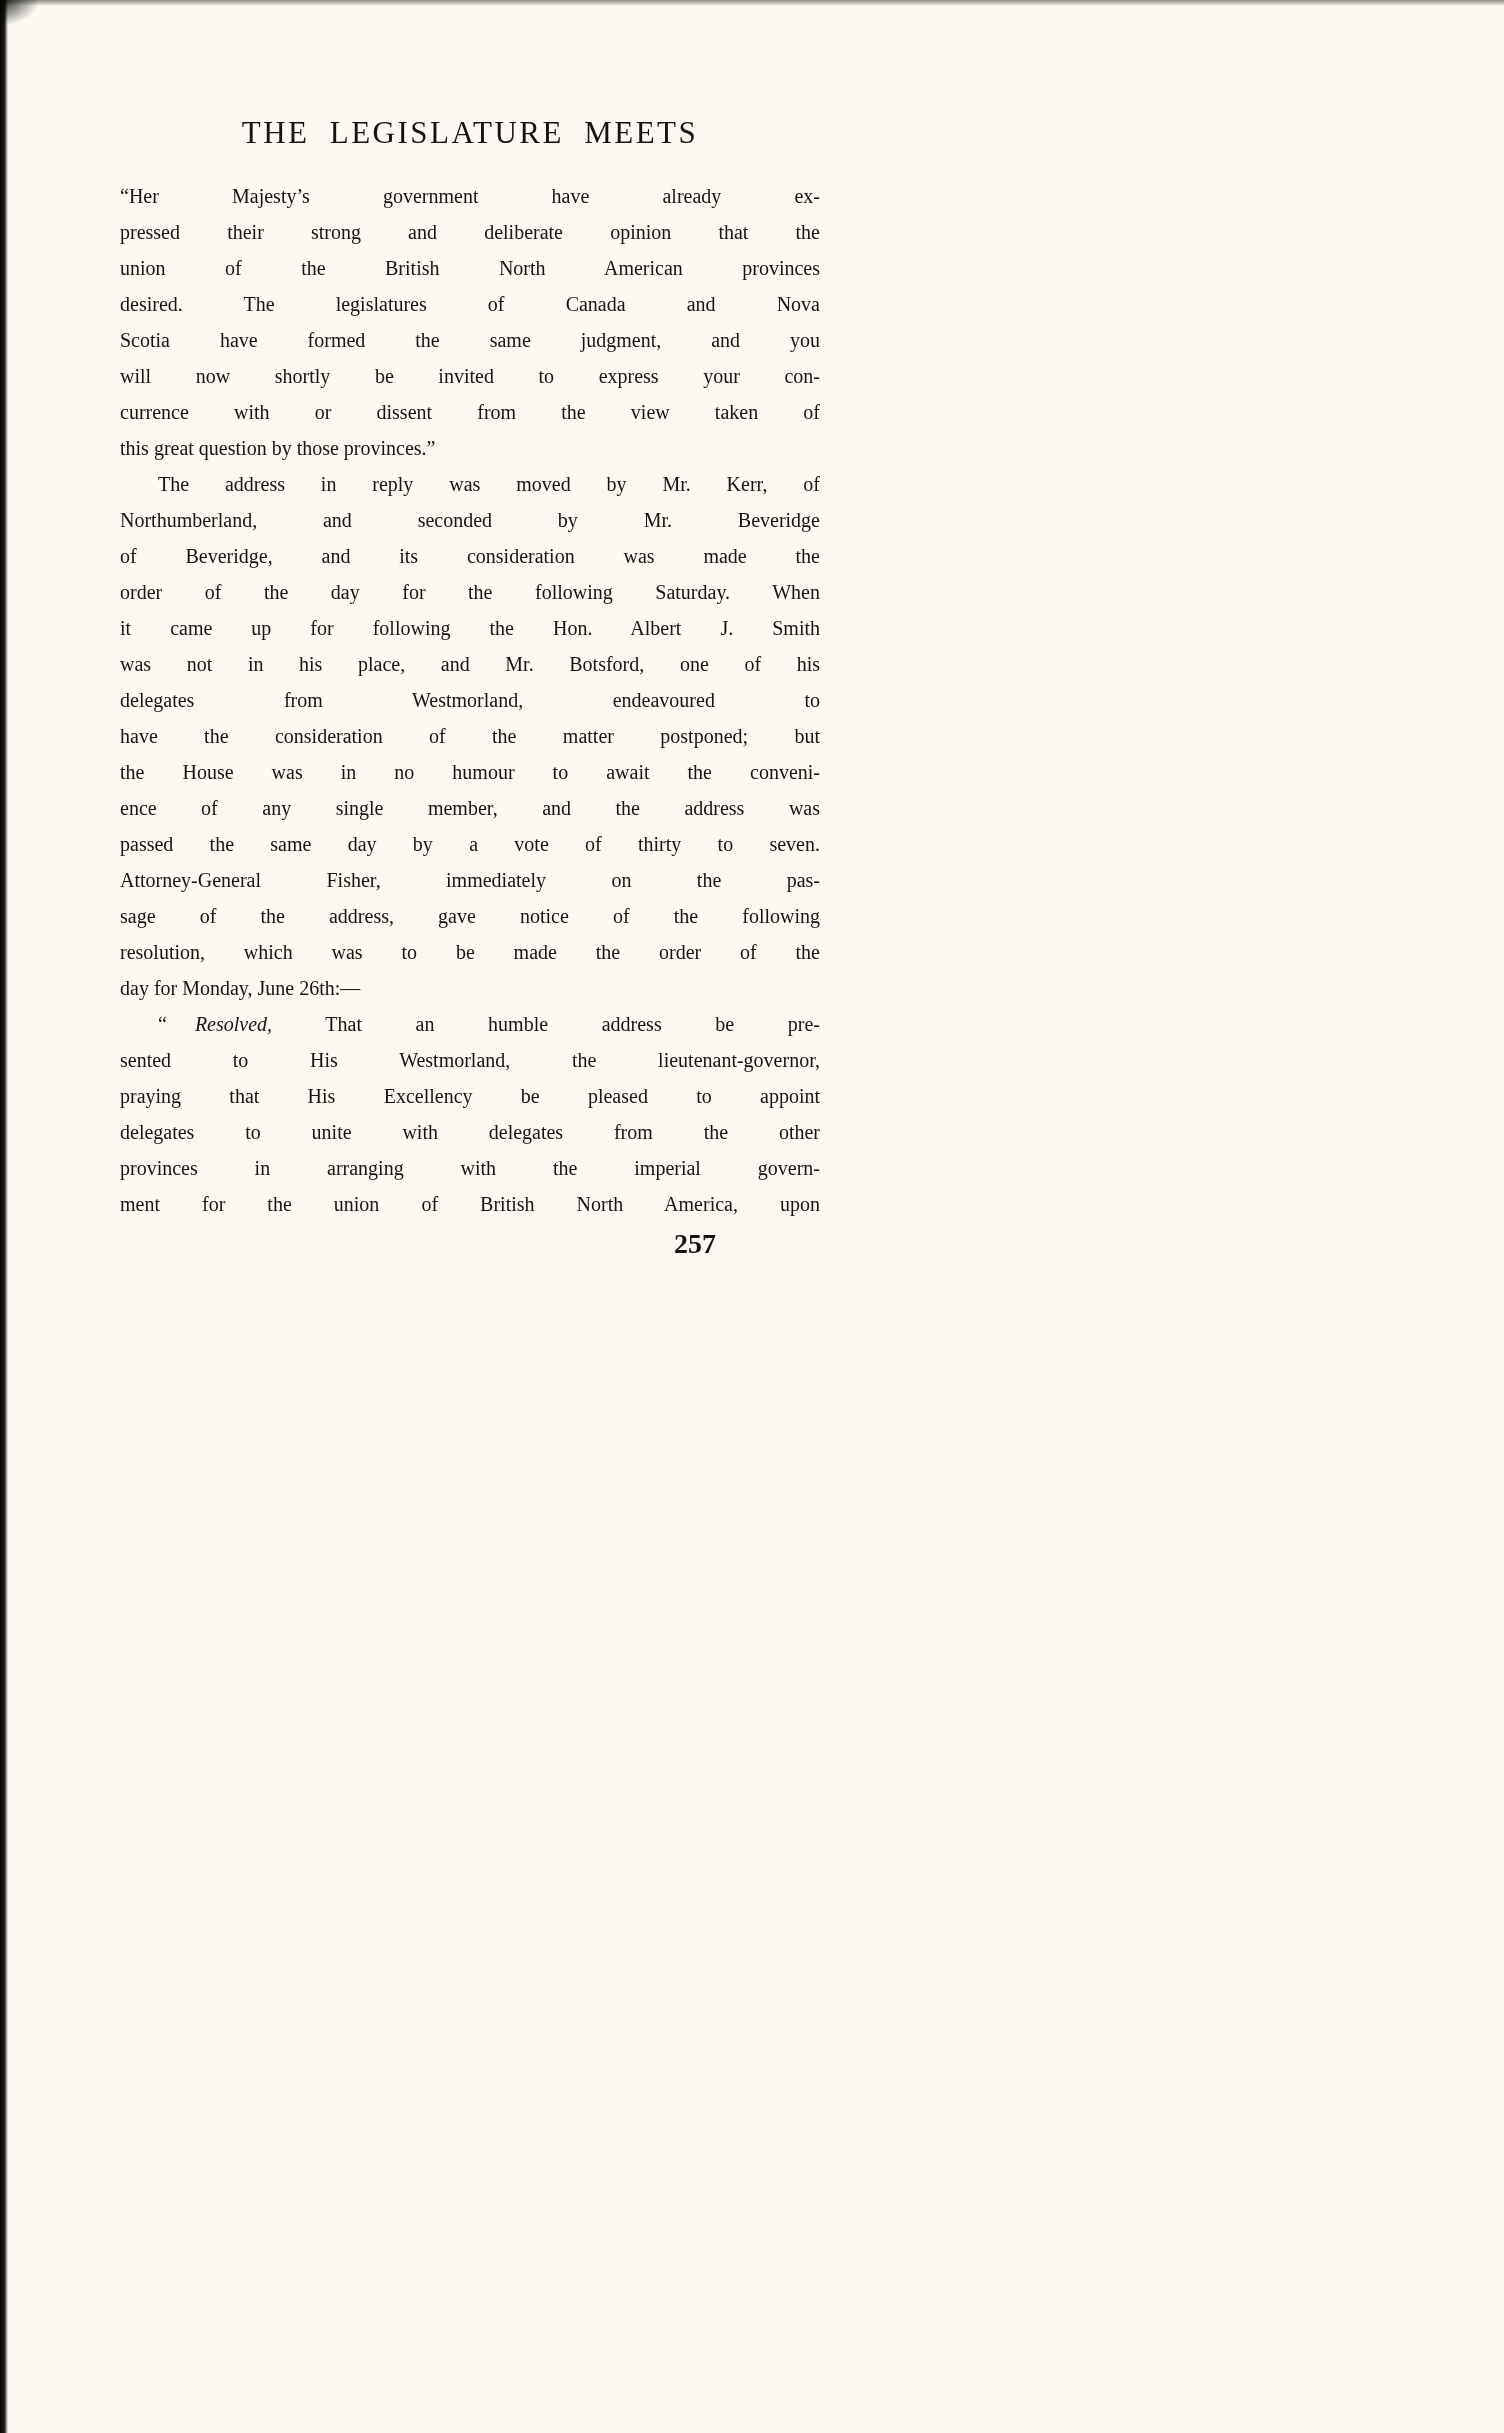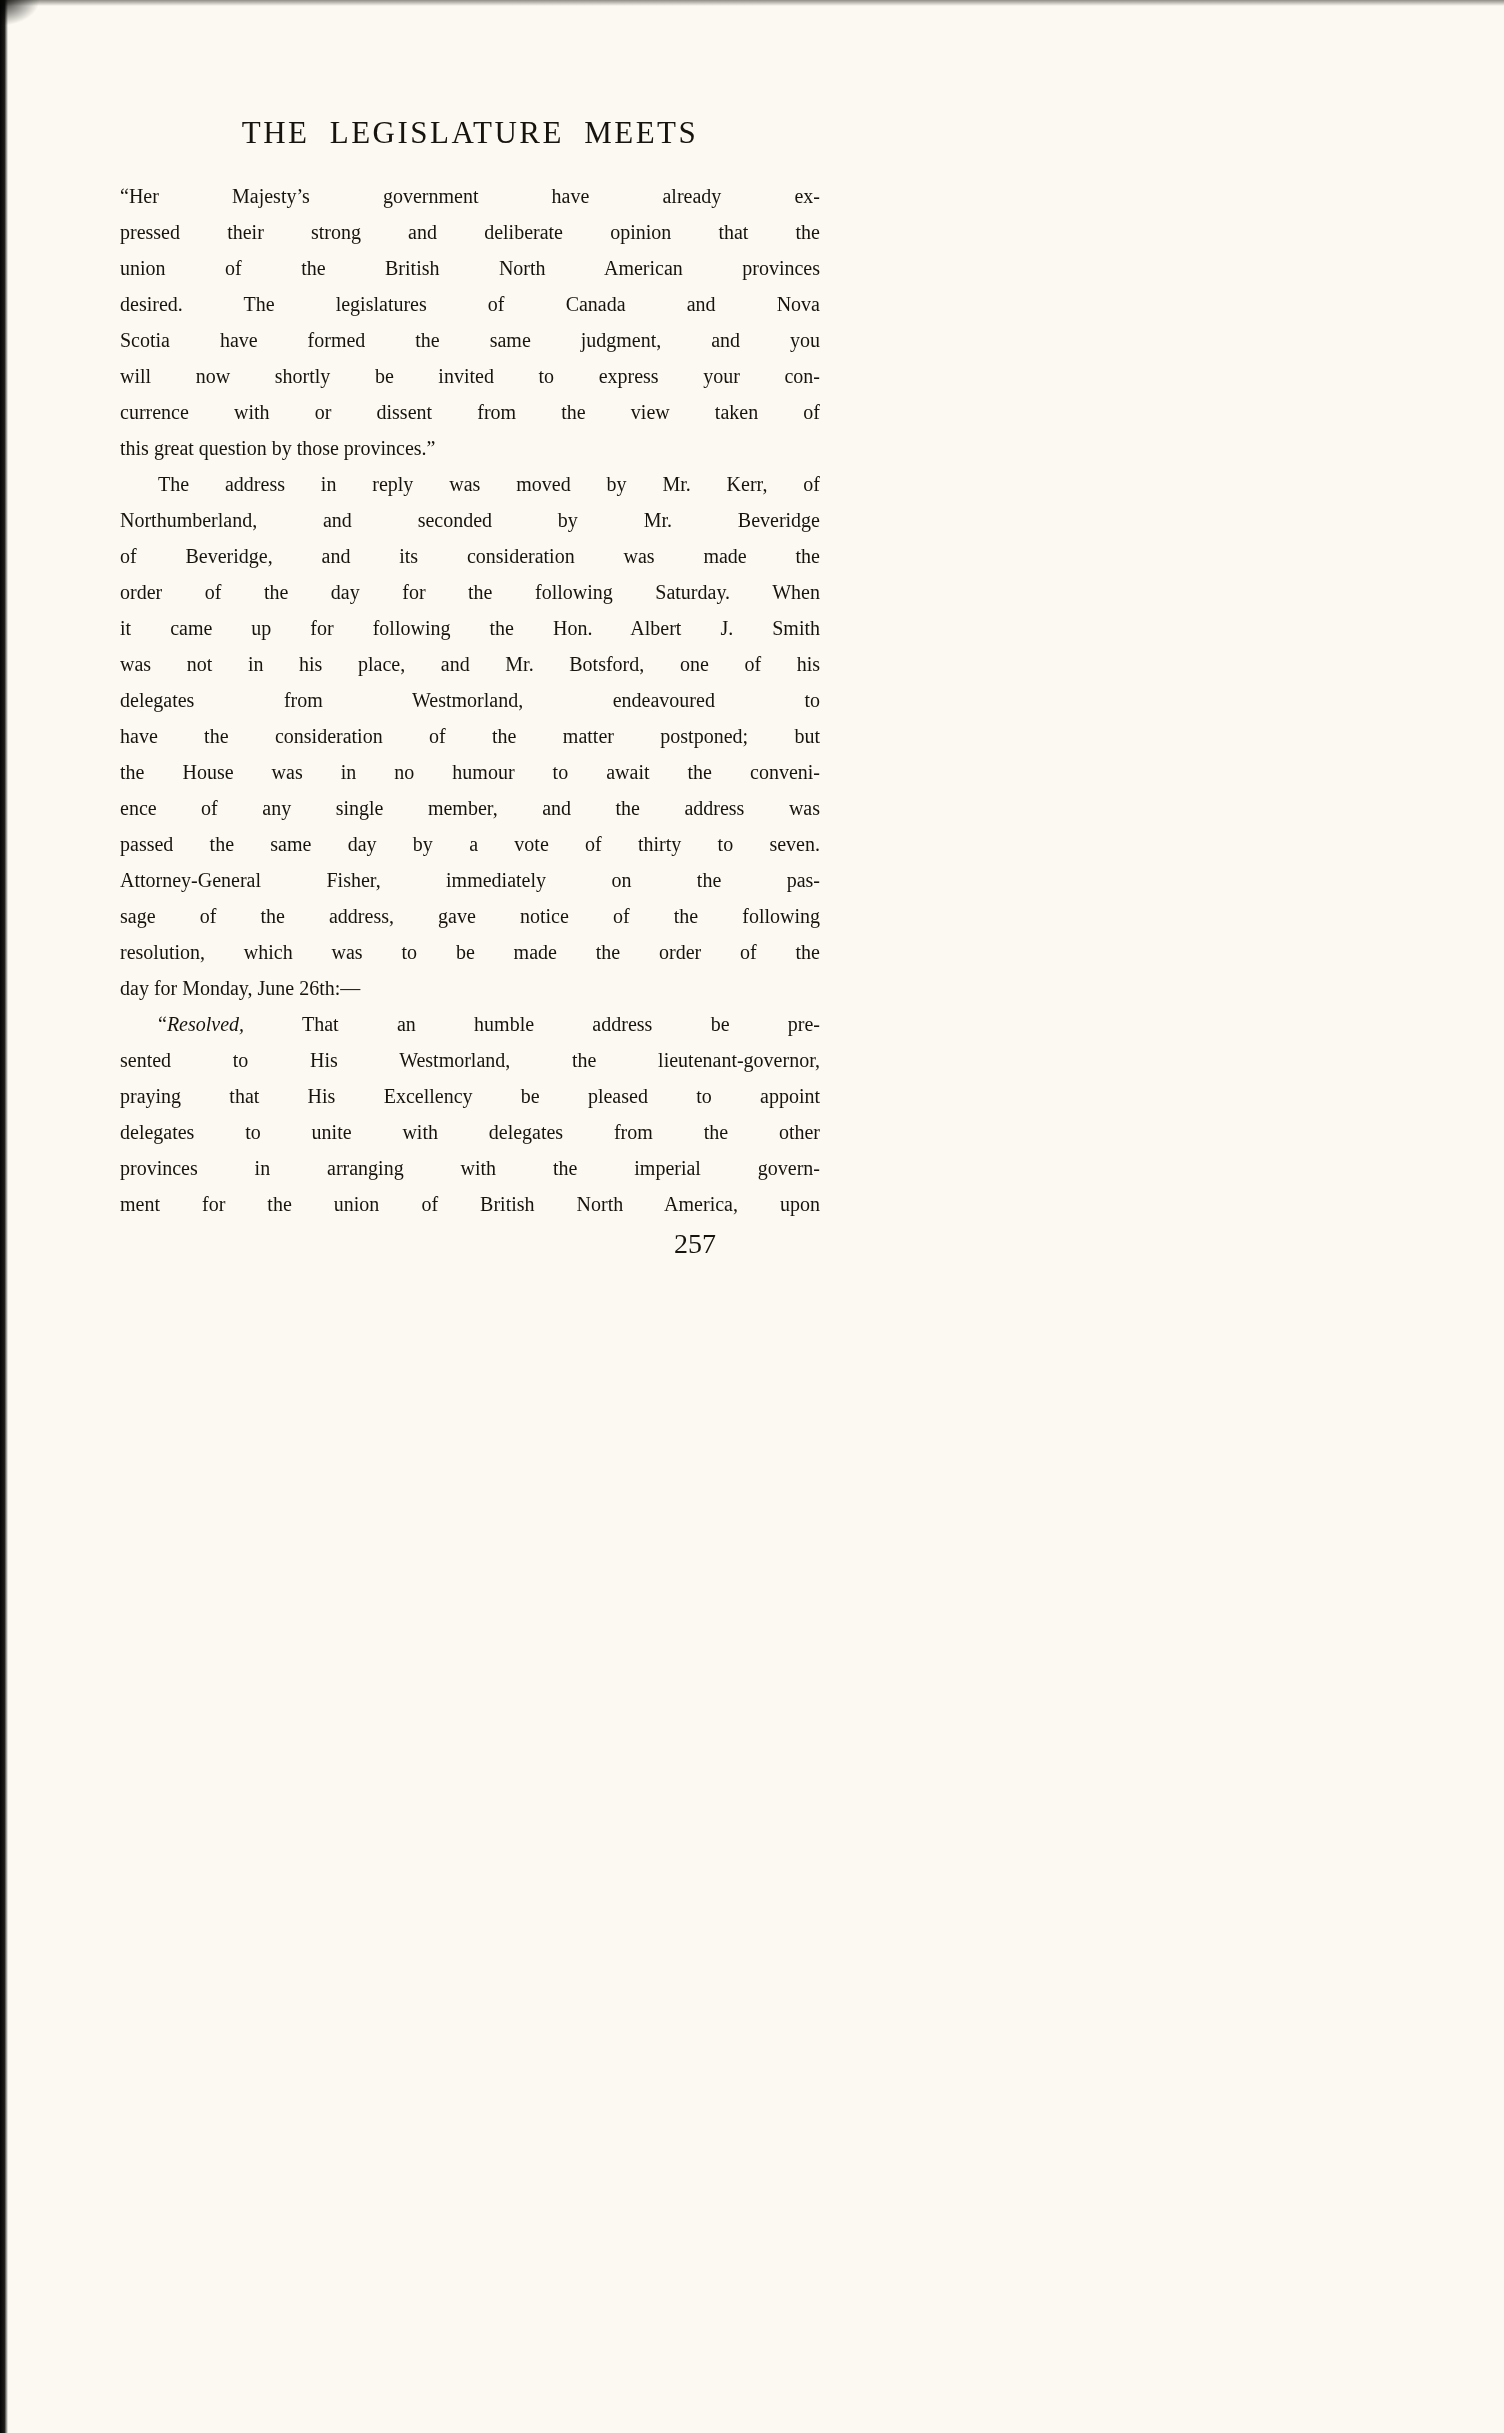--- a/index.html
+++ b/index.html
@@ -63,27 +63,28 @@
   }
   .line.jline {
     text-align: justify;
     text-align-last: justify;
   }
   .line.indent {
     text-indent: 38px;
   }
   .italic {
     font-style: italic;
+    margin-left: 28px;
   }
   .page-number {
     margin-top: 4px;
     text-align: right;
     padding-right: 104px;
     font-size: 28px;
-    font-weight: normal;
+    font-weight: bold;
     line-height: 36px;
   }
 </style>
 </head>
 <body>
 
 <div class="scan-edge-left"></div>
 <div class="scan-edge-top"></div>
 <div class="scan-corner"></div>
 

